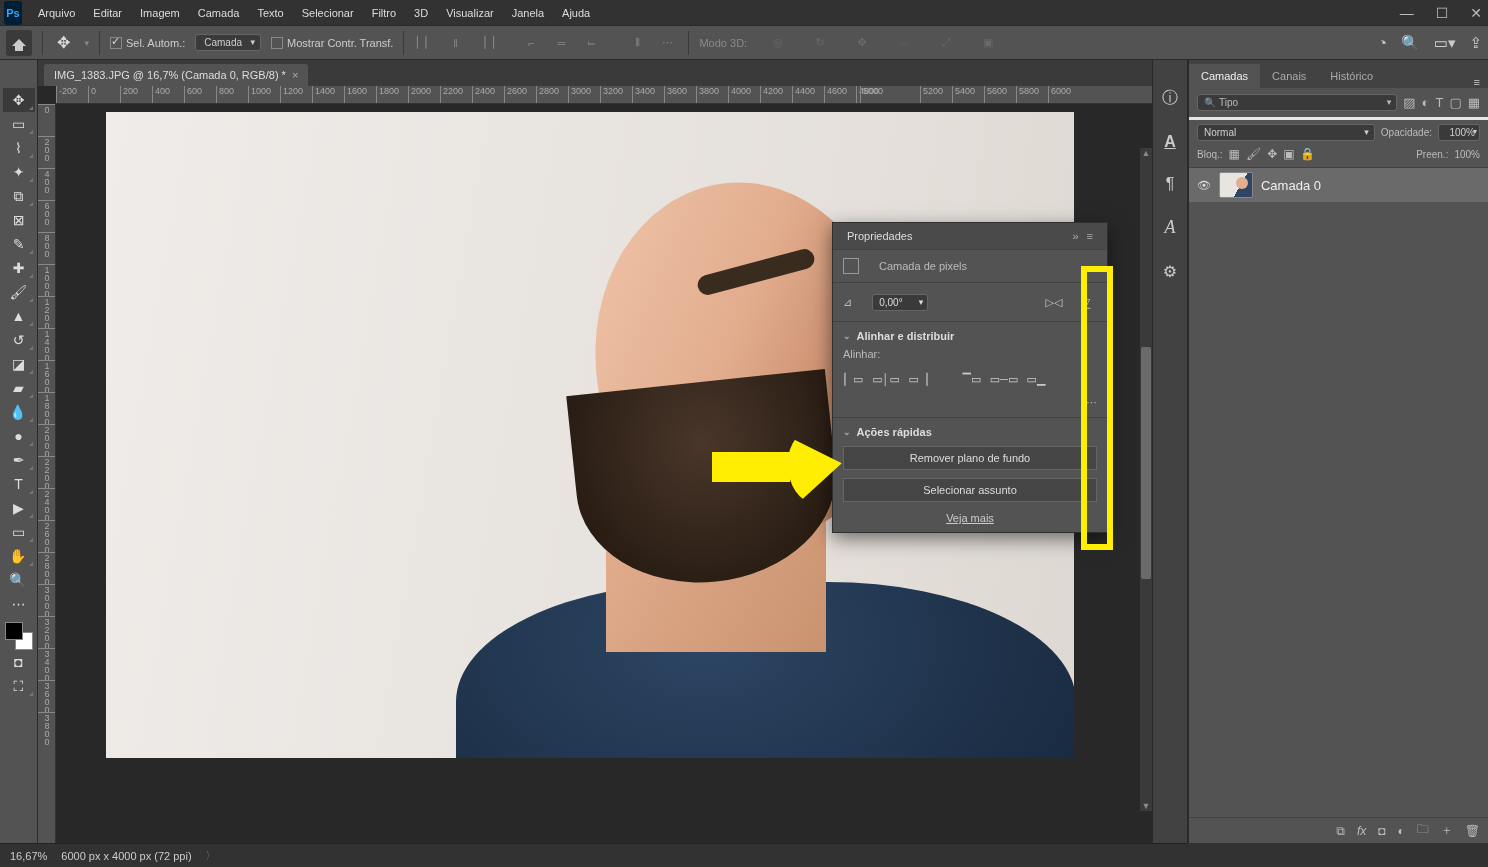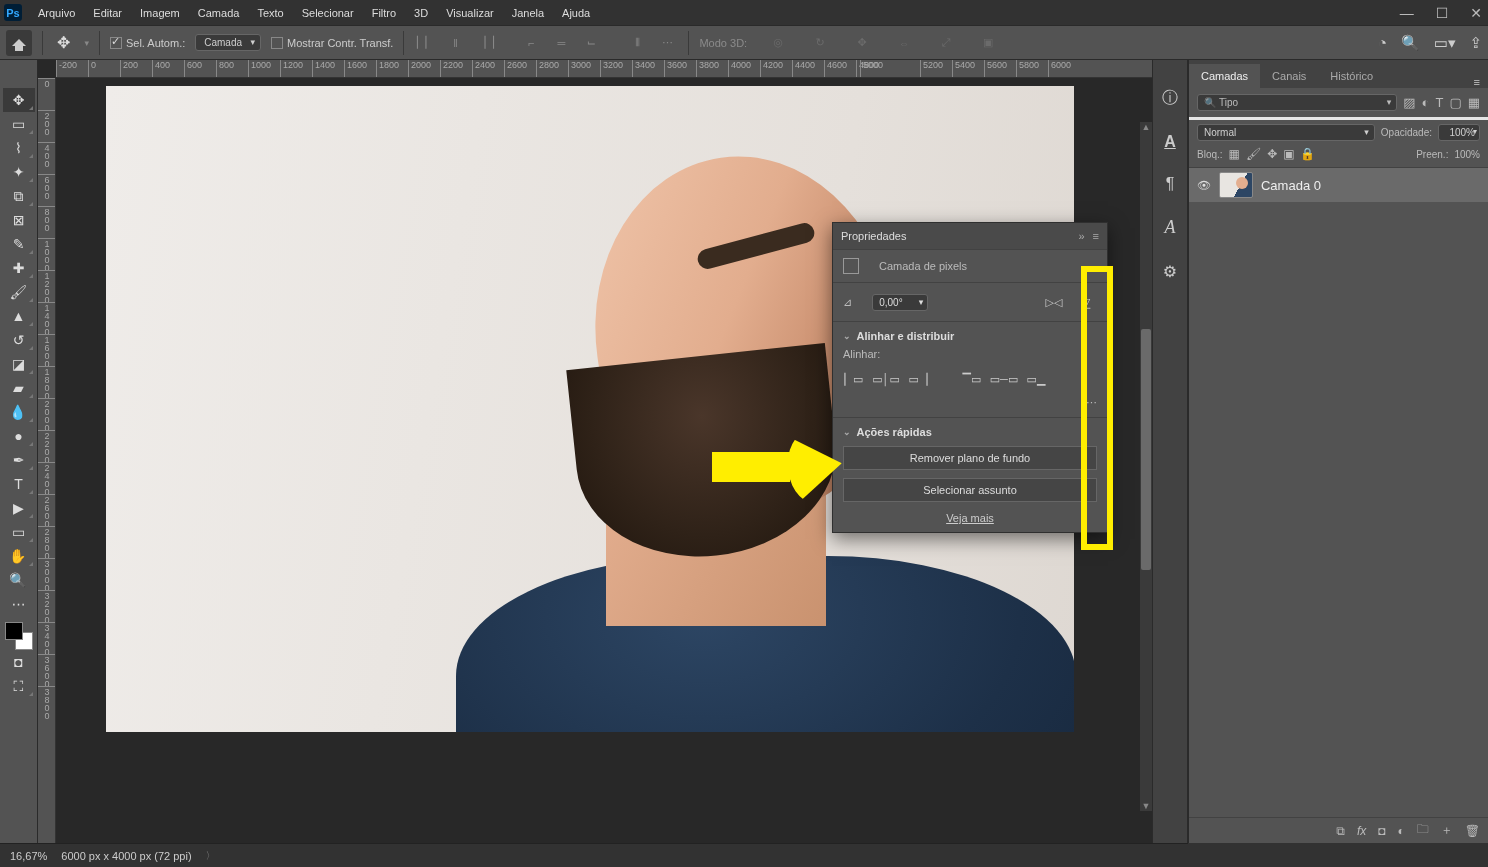--- a/index.html
+++ b/index.html
@@ -1,21 +1,21 @@
 <!DOCTYPE html>
 <html><head>
 <meta charset="utf-8">
 <style>
 * { margin: 0; padding: 0; box-sizing: border-box; font-family: -apple-system, "Segoe UI", Tahoma, sans-serif; user-select: none; }
 body { width: 1488px; height: 867px; background: #323232; color: #cfcfcf; font-size: 11px; overflow: hidden; position: relative; }
 .row { display: flex; align-items: center; }
 
 
 #menubar { height: 26px; background: #323232; display: flex; align-items: center; padding: 0 6px 0 4px; border-bottom: 1px solid #2a2a2a; gap: 2px; }
-#menubar .ps-logo { width: 18px; height: 17px; background: #001e36; color: #31a8ff; font-weight: 700; display: flex; align-items: center; justify-content: center; border-radius: 3px; margin-right: 6px; font-size: 11px; }
+#menubar .ps-logo { width: 18px; height: 24px; background: #001e36; color: #31a8ff; font-weight: 700; display: flex; align-items: center; justify-content: center; border-radius: 3px; margin-right: 6px; font-size: 11px; }
 #menubar .menu-item { padding: 3px 8px; color: #ddd; }
 #menubar .win-controls { margin-left: auto; display: flex; gap: 22px; color: #bbb; font-size: 14px; }
 #menubar .win-controls span { cursor: pointer; }
 
 
 #optbar { height: 34px; background: #535353; display: flex; align-items: center; padding: 0 6px; gap: 10px; border-bottom: 1px solid #2a2a2a; }
 .opt-home { width: 26px; height: 26px; background: #3a3a3a; border-radius: 3px; display: flex; align-items: center; justify-content: center; }
 .shape-home { width: 0; height: 0; border-left: 7px solid transparent; border-right: 7px solid transparent; border-bottom: 7px solid #ccc; position: relative; }
 .shape-home::after { content: ''; position: absolute; left: -4px; top: 6px; width: 8px; height: 6px; background: #ccc; }
 .opt-sep { width: 1px; height: 24px; background: #3a3a3a; }
@@ -70,21 +70,21 @@
 
 
 .yellow-box { position:absolute; border:6px solid #ffee00; pointer-events:none; }
 
 
 .icon-col { width: 36px; background: #424242; display: flex; flex-direction: column; align-items: center; padding-top: 28px; gap: 24px; border-left:1px solid #2a2a2a; border-right:1px solid #2a2a2a;}
 .icon-col .ic { font-size: 16px; color: #ccc; }
 
 
 #properties { position: absolute; left: 832px; top: 222px; width: 276px; background: #535353; border: 1px solid #2f2f2f; box-shadow: 0 6px 18px rgba(0,0,0,.5); }
-#properties .hdr { display: flex; align-items: center; height: 26px; padding: 0 8px; background: #4a4a4a; }
+#properties .hdr { display: flex; align-items: center; height: 26px; padding: 0 14px; background: #4a4a4a; }
 #properties .hdr .title { font-size: 11px; color: #ddd; }
 #properties .hdr .right { margin-left: auto; display: flex; gap: 8px; color: #aaa; }
 .prop-section { padding: 8px 10px; border-top: 1px solid #424242; }
 .prop-row { display: flex; align-items: center; gap: 20px; }
 .prop-label-sm { font-size: 11px; color: #bbb; }
 .prop-icon-sq { width:16px;height:16px;border:1px solid #999; }
 .angle-input { background:#3a3a3a;border:1px solid #666;border-radius:3px;padding:2px 18px 2px 6px;font-size:10px;color:#ddd;position:relative;width:56px;}
 .angle-input::after{content:'▾';position:absolute;right:4px;top:2px;font-size:9px;}
 .icon-btn { width:22px;height:22px;display:flex;align-items:center;justify-content:center;color:#ccc;}
 .prop-header { display:flex;align-items:center;gap:6px;font-size:11px;color:#ddd;font-weight:600;}
@@ -227,20 +227,26 @@
     <div class="tool">⋯</div>
     <div class="tool-swatches">
       <div class="bg"></div>
       <div class="fg"></div>
     </div>
     <div class="tool">◘</div>
     <div class="tool">⛶<span class="corner"></span></div>
   </div>
 
   <div class="doc-area">
+    <div class="doc-tabs">
+      <div class="doc-tab">
+        <span>IMG_1383.JPG @ 16,7% (Camada 0, RGB/8) *</span>
+        <span class="x">×</span>
+      </div>
+    </div>
     <div class="ruler-h" id="rulerH">
         <div class="tick" style="left: 0px;">-200</div>
         <div class="tick" style="left: 32px;">0</div>
         <div class="tick" style="left: 64px;">200</div>
         <div class="tick" style="left: 96px;">400</div>
         <div class="tick" style="left: 128px;">600</div>
         <div class="tick" style="left: 160px;">800</div>
         <div class="tick" style="left: 192px;">1000</div>
         <div class="tick" style="left: 224px;">1200</div>
         <div class="tick" style="left: 256px;">1400</div>

